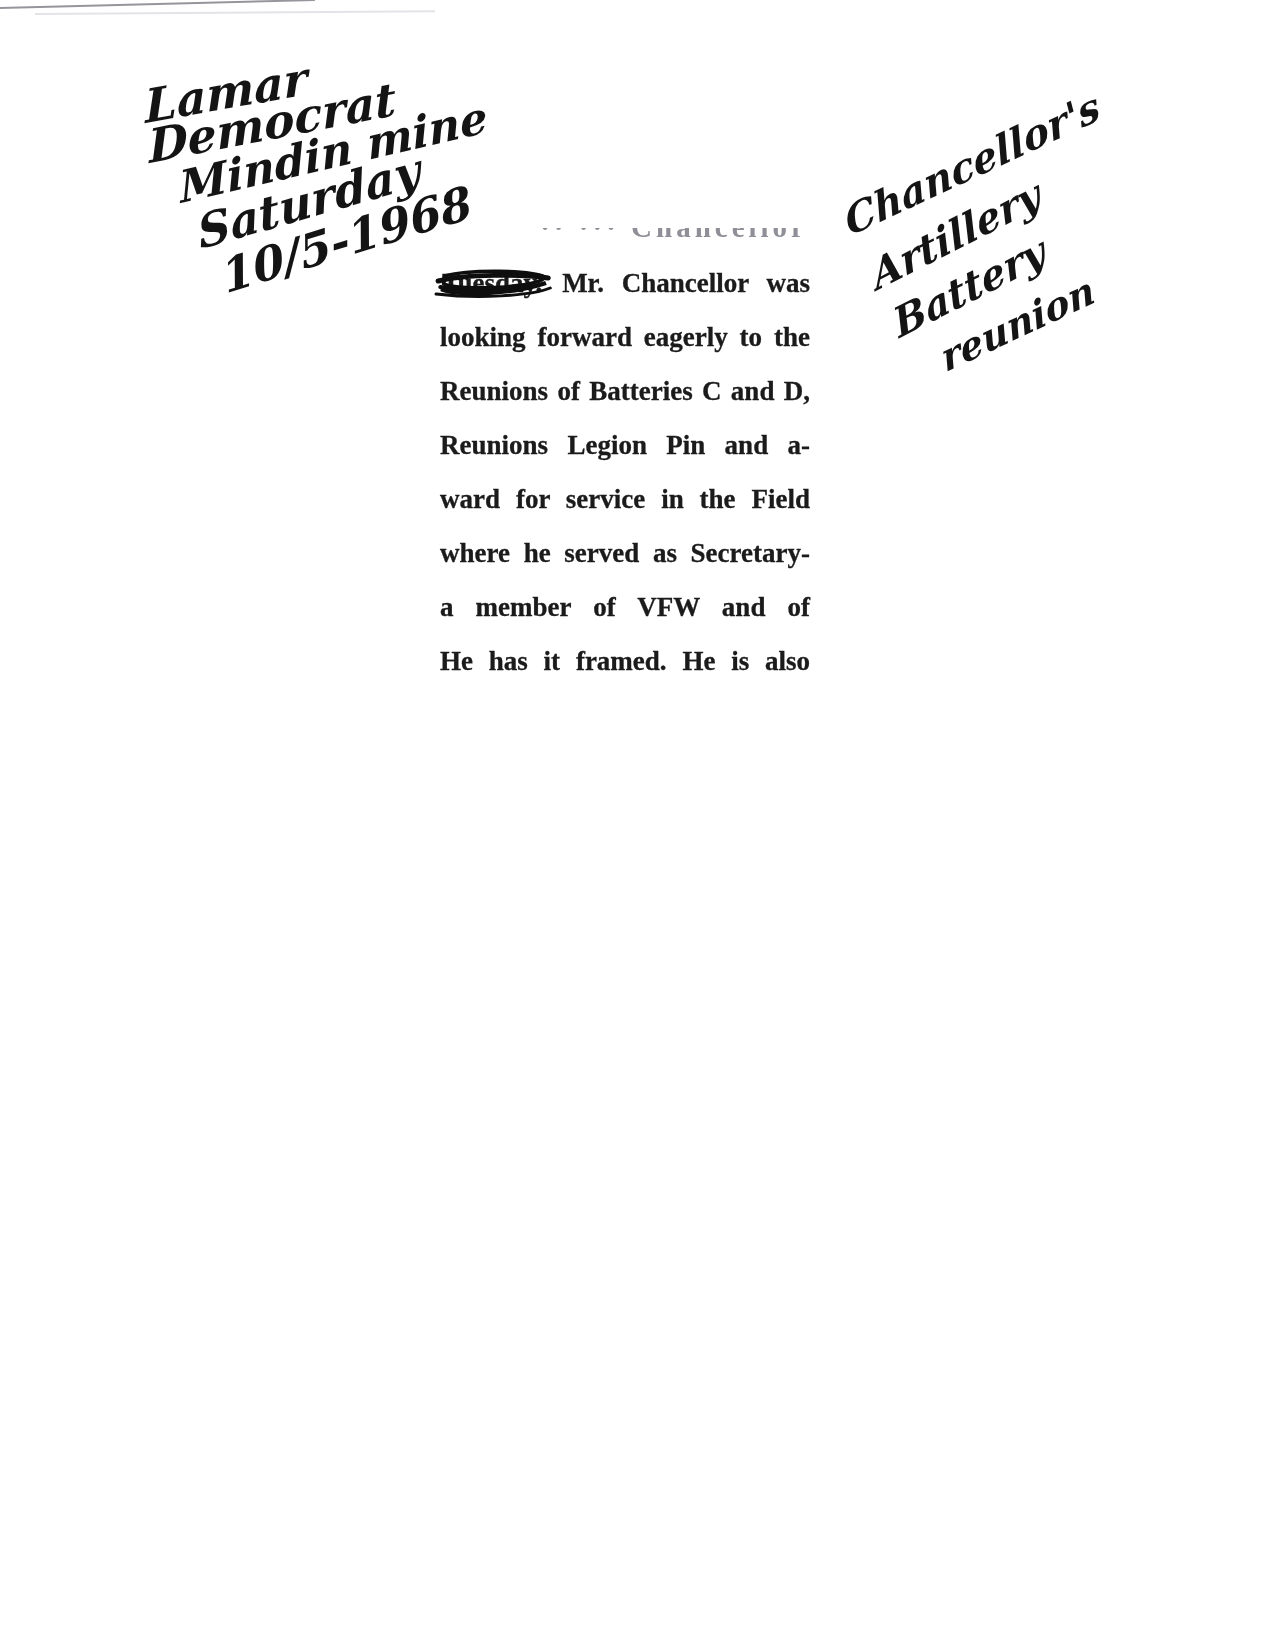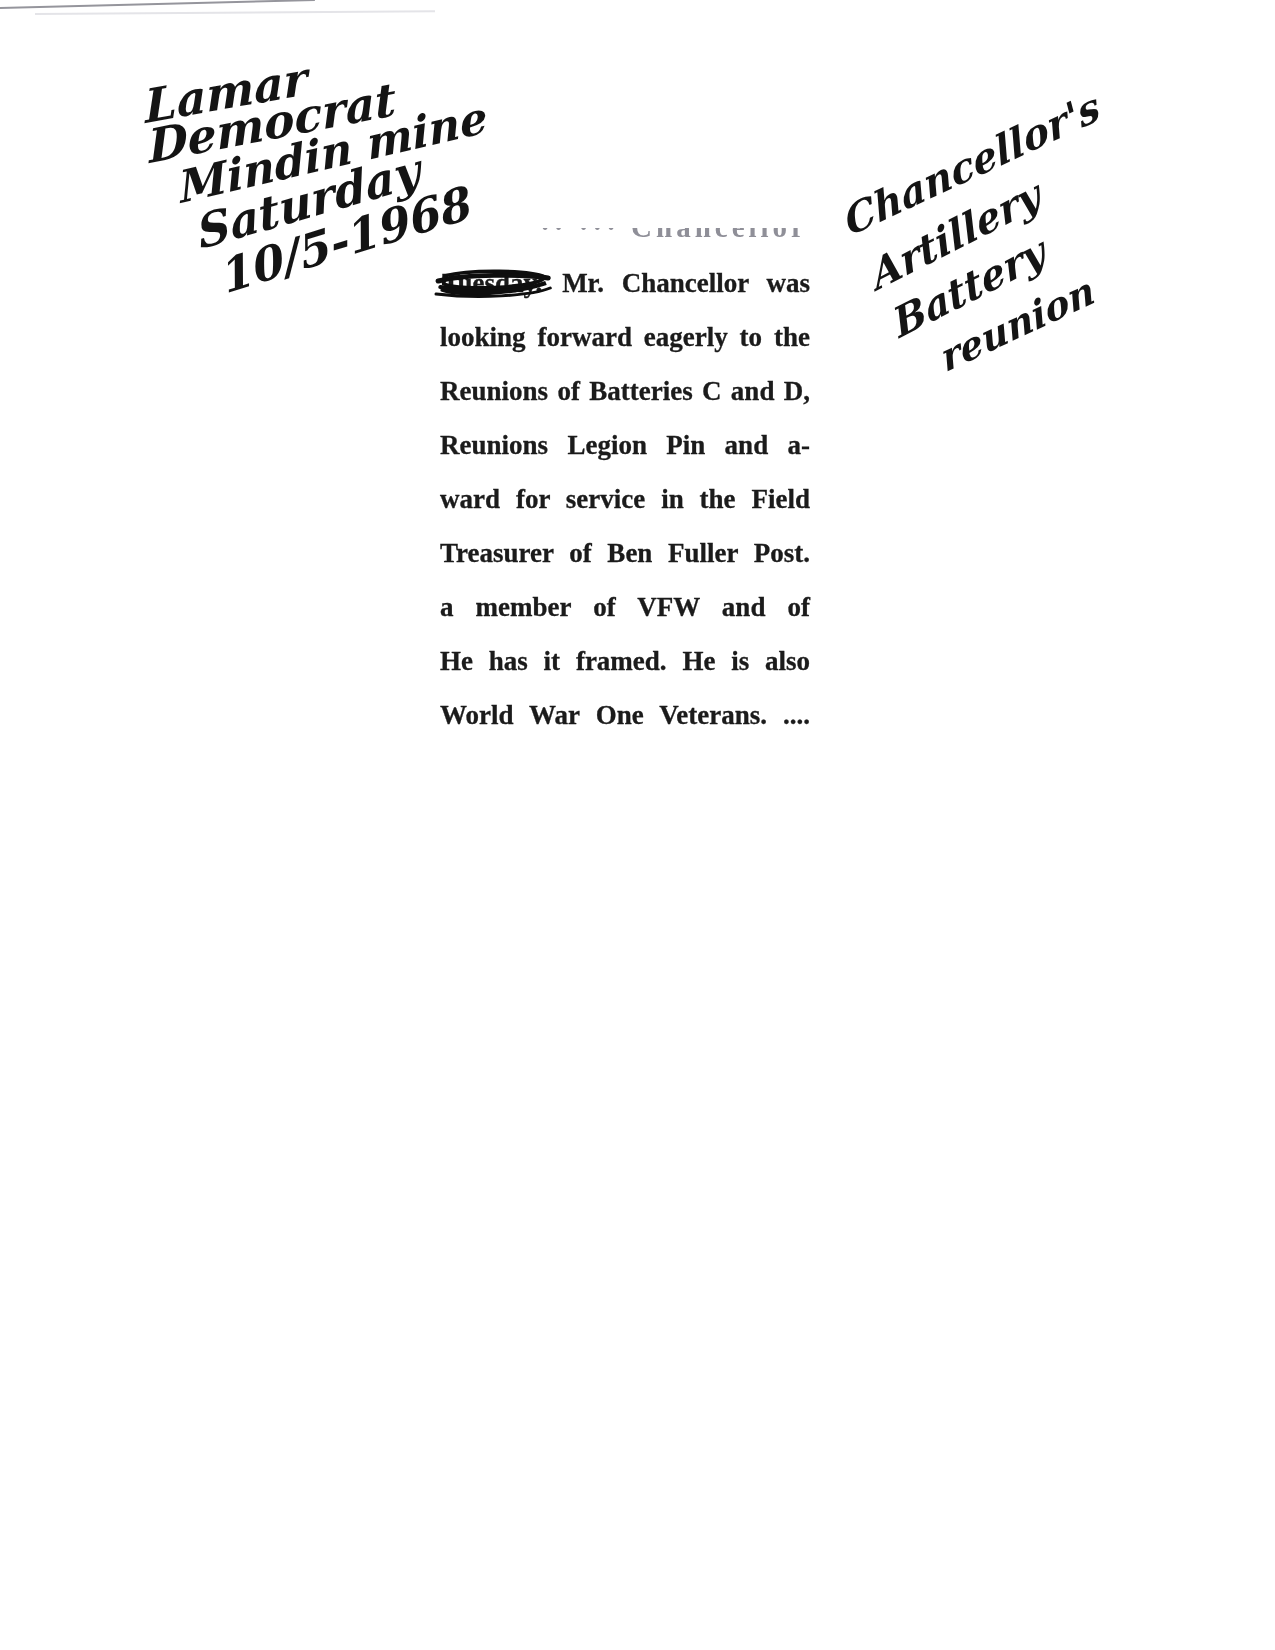--- a/index.html
+++ b/index.html
@@ -108,19 +108,18 @@
           <path d="M2,30 C40,35 90,32 108,24" fill="none" stroke="#0e0e0e" stroke-width="3" stroke-linecap="round"></path>
         </svg>
       </span>
       <span>Mr. Chancellor was</span>
     </div>
 
     <div class="news-line">looking forward eagerly to the</div>
     <div class="news-line">Reunions of Batteries C and D,</div>
     <div class="news-line">Reunions Legion Pin and a-</div>
     <div class="news-line">ward for service in the Field</div>
-    <div class="news-line">Treasurer of Ben Fuller Post.</div>
+    <div class="news-line">where he served as Secretary-</div>
     <div class="news-line">a member of VFW and of</div>
     <div class="news-line">He has it framed. He is also</div>
-    <div class="news-line">World War One Veterans. ....</div>
   </div>
 
 </div>
 
 </body></html>

